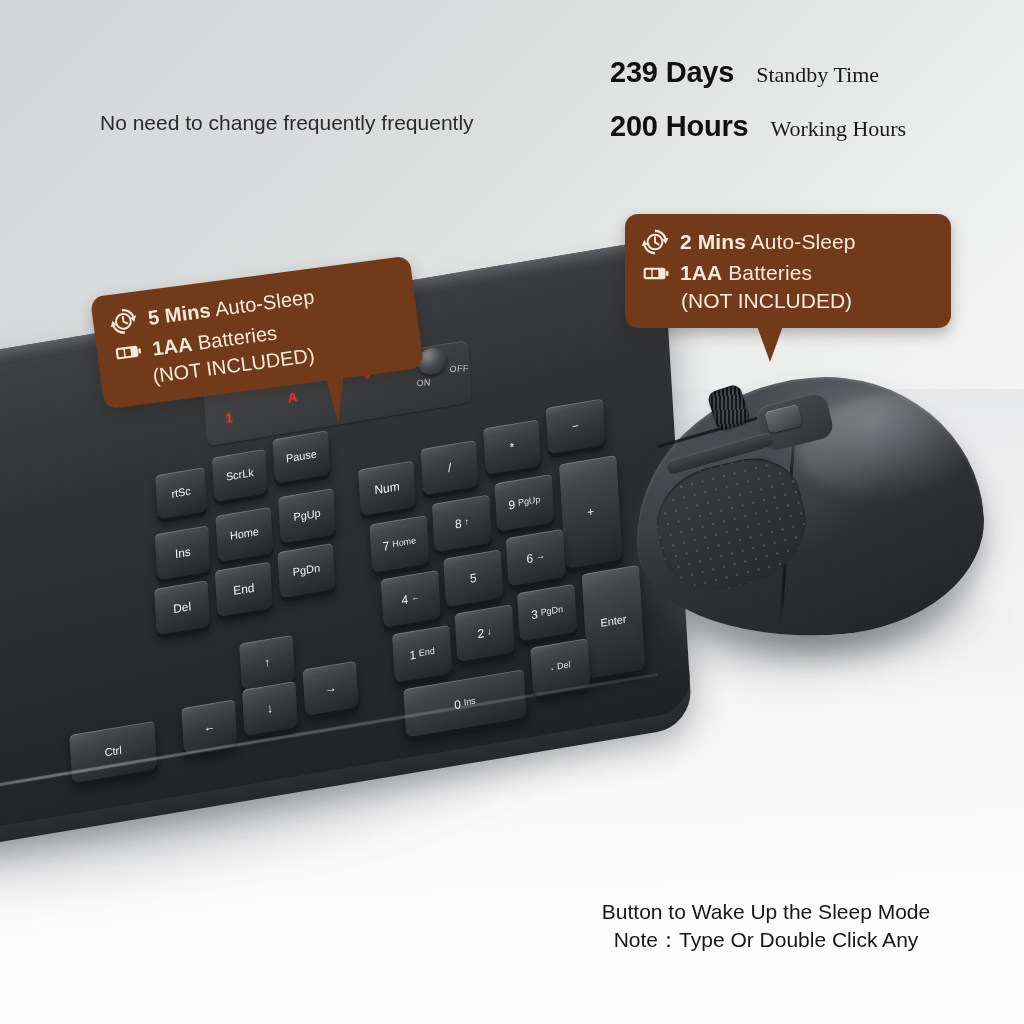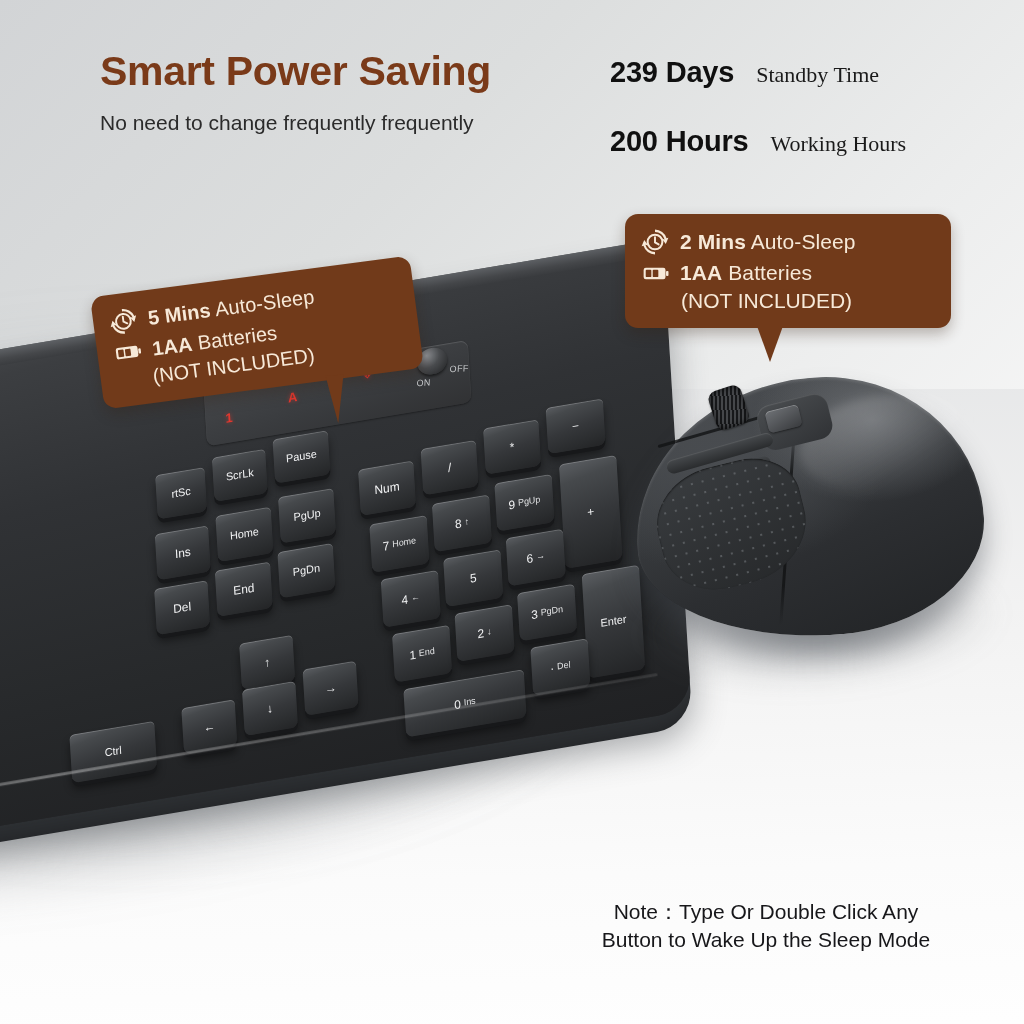--- a/index.html
+++ b/index.html
@@ -265,21 +265,21 @@
     font-size: 21px;
     color: #2b2b2b;
   }
   .spec {
     position: absolute;
     display: flex;
     align-items: baseline;
     gap: 22px;
   }
   .spec-1 { left: 610px; top: 56px; }
-  .spec-2 { left: 610px; top: 125px; text-align: right; }
+  .spec-2 { left: 610px; top: 110px; text-align: right; }
   .spec-val {
     font-size: 29px;
     font-weight: 700;
     color: #101010;
     letter-spacing: -.2px;
   }
   .spec-lab {
     font-size: 22px;
     color: #1a1a1a;
     font-family: Liberation Serif, serif;
@@ -492,21 +492,20 @@
         <div class="ms-dpi-pad"></div>
         <div class="ms-dpi"></div>
         <div class="ms-wheel"></div>
         <div class="ms-side-a"></div>
         <div class="ms-side-b"></div>
         <div class="ms-grip"></div>
       </div>
     </div>
   </div>
 
-  <div class="title">Smart Power Saving</div>
   <div class="subtitle">No need to change frequently frequently</div>
 
   <div class="spec spec-1">
     <span class="spec-val">239 Days</span>
     <span class="spec-lab">Standby Time</span>
   </div>
   <div class="spec spec-2">
     <span class="spec-val">200 Hours</span>
     <span class="spec-lab">Working Hours</span>
   </div>
@@ -551,17 +550,17 @@
         <rect x="5.4" y="12.4" width="6.4" height="8.2" rx="1" fill="#713a1a"></rect>
         <rect x="13.4" y="12.4" width="6.4" height="8.2" rx="1" fill="#713a1a"></rect>
       </svg>
       <span class="co-text"><span class="co-strong">1AA</span> <span>Batteries</span></span>
     </div>
     <div class="co-line3">(NOT INCLUDED)</div>
     <div class="co-tail"></div>
   </div>
 
   <div class="note">
+    <div>Button to Wake Up the Sleep Mode</div>
     <div>Note：Type Or Double Click Any</div>
-    <div>Button to Wake Up the Sleep Mode</div>
   </div>
 
 </div>
 
 </body></html>

